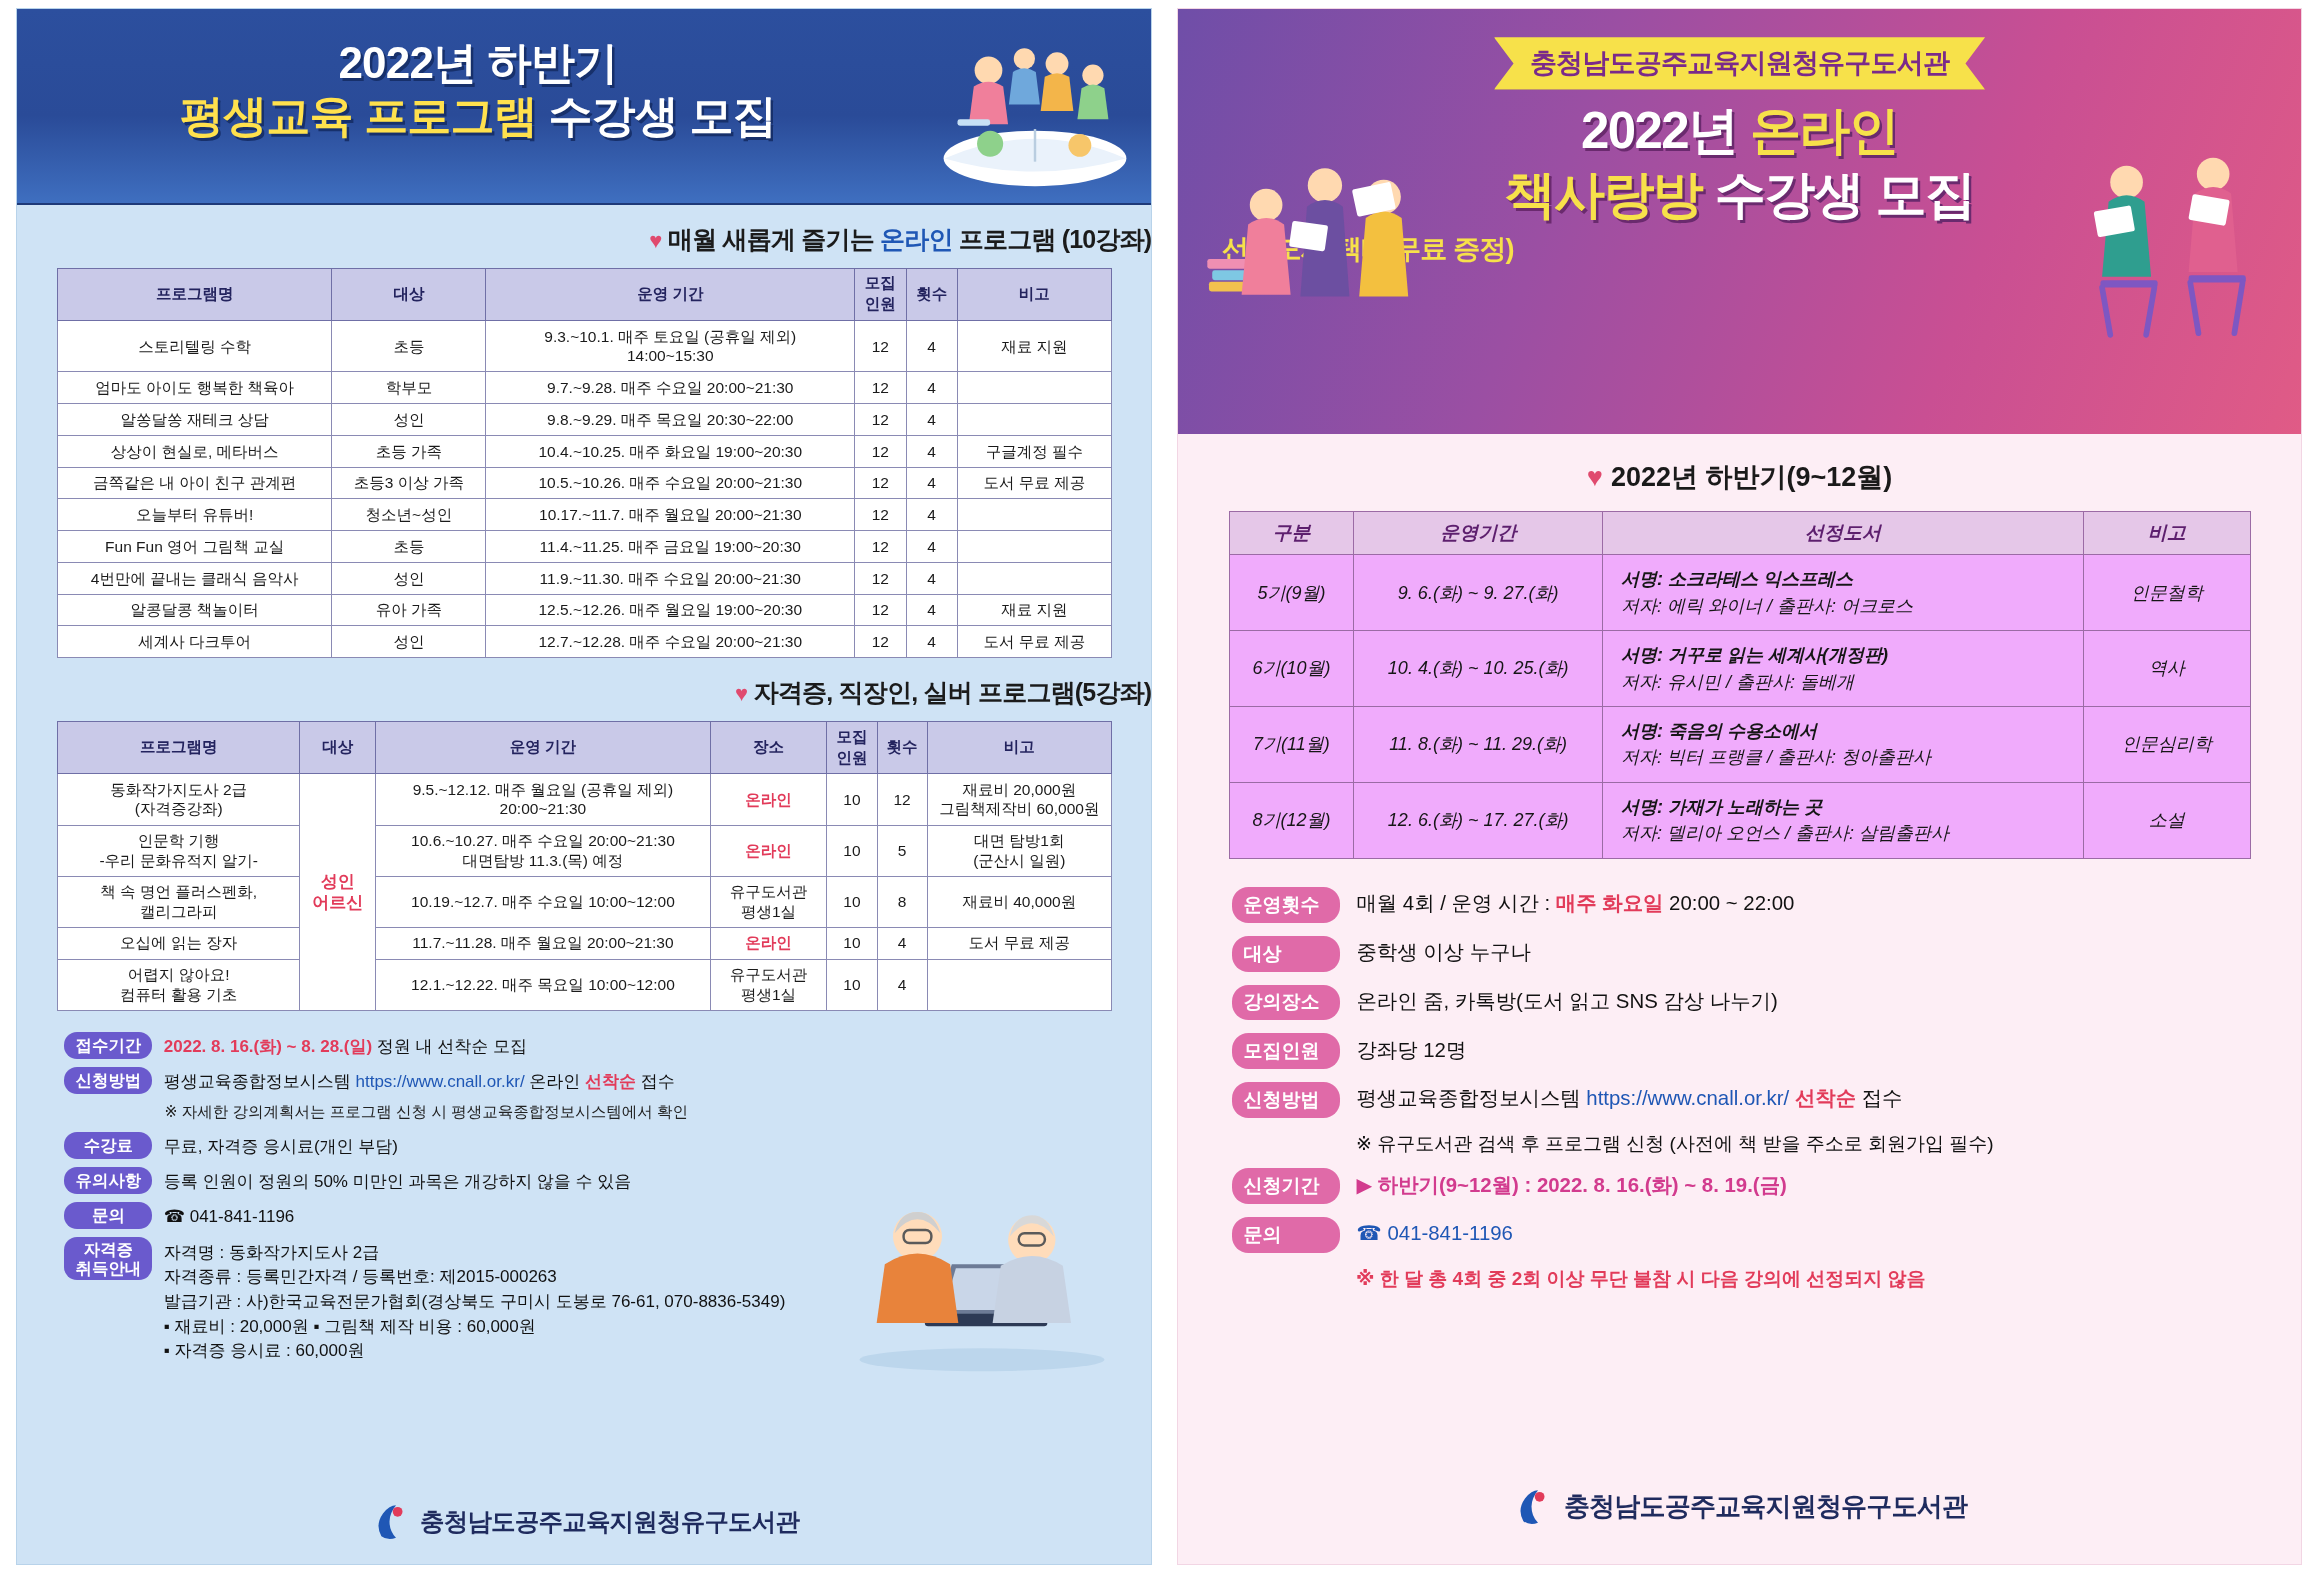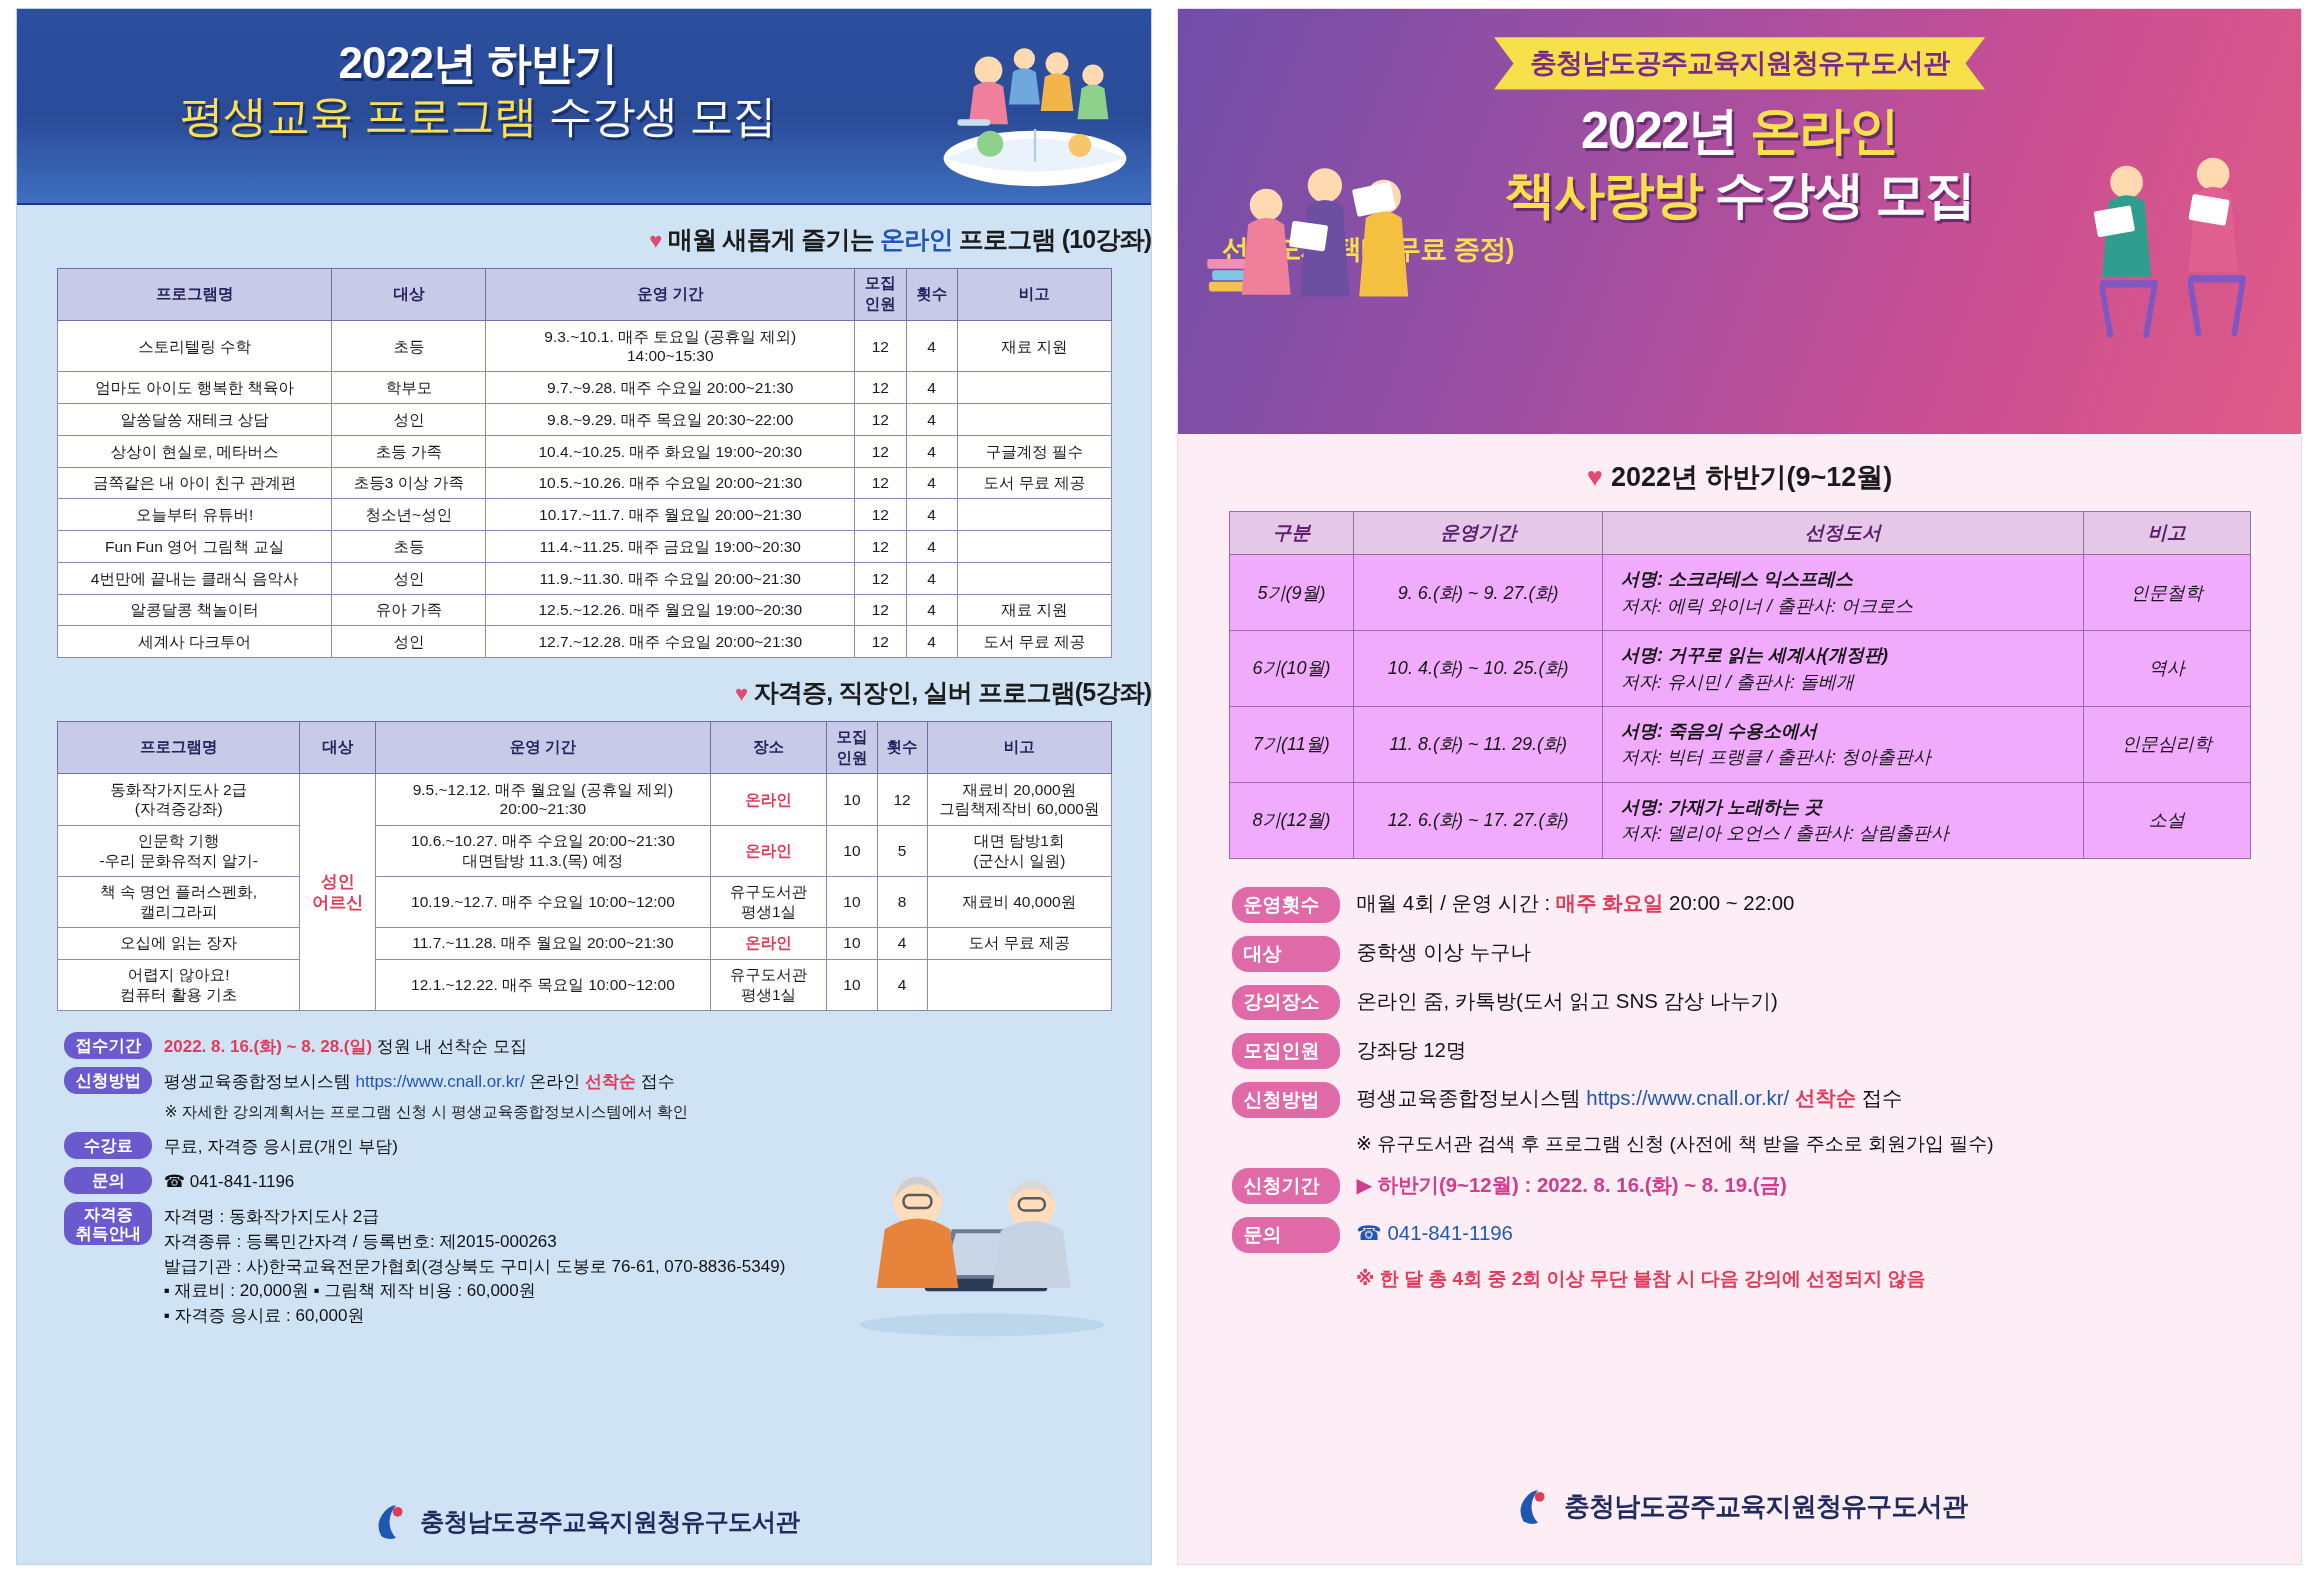--- a/index.html
+++ b/index.html
@@ -27,21 +27,21 @@
     border-bottom: 2.5px solid #1f3a78;
   }
   .lp-header .hdr-title1 {
     position:absolute; left:0; right:213px; top:24.5px;
     text-align:center; color:#ffffff; font-weight:bold; font-size:44px;
     letter-spacing:-0.8px;
     text-shadow: 2.5px 2.5px 0 #17306b;
   }
   .lp-header .hdr-title2 {
     position:absolute; left:0; right:213px; top:78px;
-    text-align:center; font-weight:normal; font-size:44px; letter-spacing:-0.8px;
+    text-align:center; font-weight:bold; font-size:44px; letter-spacing:-0.8px;
   }
   .hdr-title2 .yellow { color:#ffe14d; text-shadow: 2.5px 2.5px 0 #17306b; }
   .hdr-title2 .white { color:#ffffff; text-shadow: 2.5px 2.5px 0 #17306b; }
 
   .hdr-art { position:absolute; right:14.7px; top:11.4px; width:204px; height:172px; }
 
   .section-title {
     text-align:right; font-size:25px; font-weight:bold; color:#1b1b1b;
     margin: 18px 0 11.4px 0; letter-spacing:-0.8px;
   }
@@ -339,20 +339,24 @@
           <div class="info-row">
             <div class="tag">신청방법</div>
             <div class="info-text">평생교육종합정보시스템 <span class="blue">https://www.cnall.or.kr/</span> 온라인 <span class="red">선착순</span> 접수</div>
           </div>
           <div class="note">※ 자세한 강의계획서는 프로그램 신청 시 평생교육종합정보시스템에서 확인</div>
           <div class="info-row">
             <div class="tag">수강료</div>
             <div class="info-text">무료, 자격증 응시료(개인 부담)</div>
           </div>
           <div class="info-row">
+            <div class="tag">유의사항</div>
+            <div class="info-text">등록 인원이 정원의 50% 미만인 과목은 개강하지 않을 수 있음</div>
+          </div>
+          <div class="info-row">
             <div class="tag">문의</div>
             <div class="info-text">☎ 041-841-1196</div>
           </div>
         </div>
 
       <div class="info-row">
         <div class="tag two"><span id="cert-tag-a">자격증</span><br><span id="cert-tag-b">취득안내</span></div>
         <div class="info-text" id="cert-lines">
             <div>자격명 : 동화작가지도사 2급</div>
             <div>자격종류 : 등록민간자격 / 등록번호: 제2015-000263</div>

